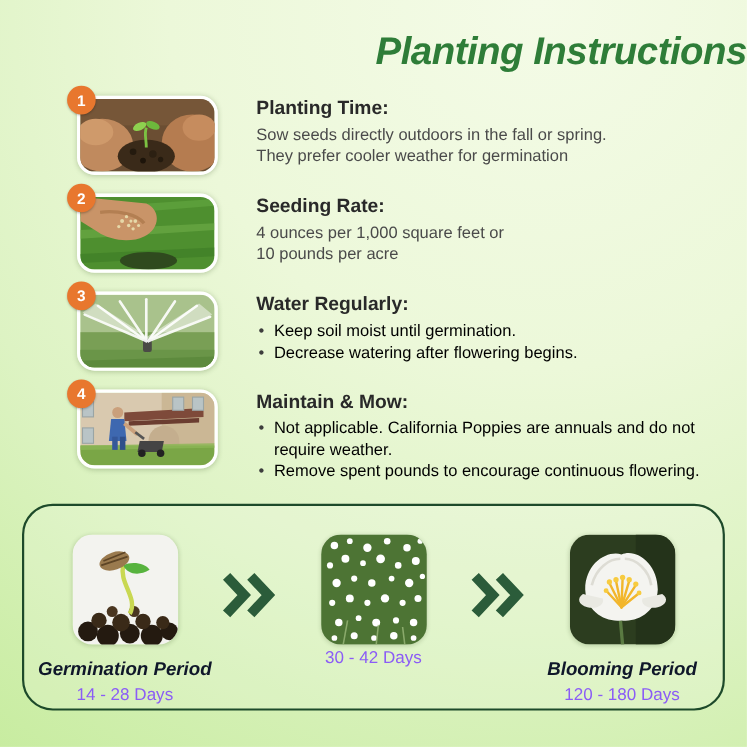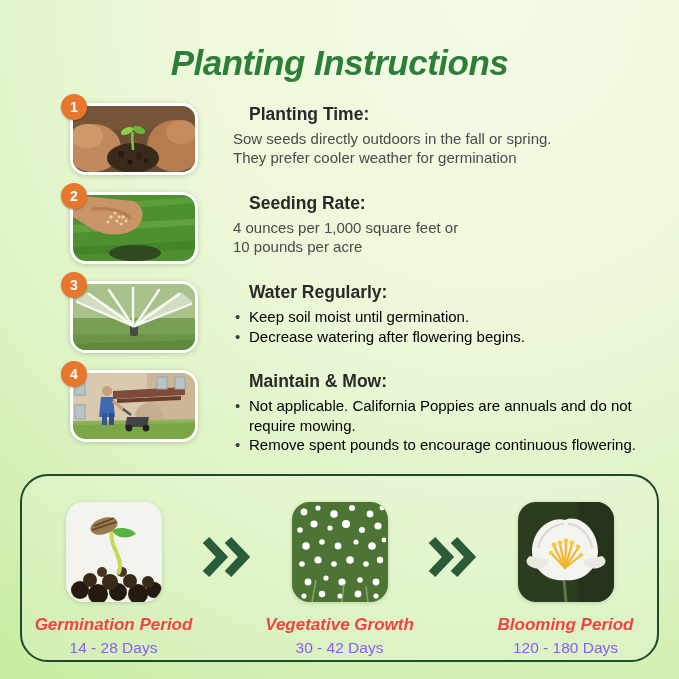--- a/index.html
+++ b/index.html
@@ -4,57 +4,57 @@
 <style>
   html,body{margin:0;padding:0;}
   body{
     width:679px;height:679px;overflow:hidden;
     font-family:"Liberation Sans", sans-serif;
     background:radial-gradient(130% 130% at 72% 0%, #f4fbe7 0%, #ecf8d9 38%, #ddf3c3 65%, #c4eb9a 100%);
   }
   .page{position:relative;width:679px;height:679px;}
 
   .title{
-    margin:16px;padding-top:27px;text-align:center;
+    margin:0;padding-top:27px;text-align:right;
     font-size:35px;font-weight:800;font-style:italic;letter-spacing:-0.5px;
     color:#2e7d38;
   }
 
   .steps{display:flex;flex-direction:column;gap:17px;margin:20px 0 0 70px;}
   .step{display:flex;align-items:flex-start;}
   .photo-wrap{position:relative;flex:0 0 auto;margin-right:35px;}
   .photo{
     display:block;width:122px;height:66px;border:3px solid #fff;border-radius:16px;
     box-shadow:0 1px 5px rgba(40,70,20,.25);
   }
   .badge{
     position:absolute;top:-9px;left:-9px;width:26px;height:26px;border-radius:50%;
     background:#e8772e;color:#fff;font-size:14px;font-weight:700;
     display:flex;align-items:center;justify-content:center;
     box-shadow:0 1px 2px rgba(0,0,0,.25);
   }
   .step-text{width:435px;padding-top:1px;}
-  .step-heading{margin:0 16px 4px;font-size:17.5px;font-weight:700;color:#292929;}
+  .step-heading{margin:0 0 4px;font-size:17.5px;font-weight:700;color:#292929;}
   .step-line{font-size:15px;line-height:1.27;color:#4a4a4a;}
   ul.bullets{margin:0;padding:0;list-style:none;}
   ul.bullets li{
     position:relative;padding-left:16px;font-size:15px;line-height:1.3;color:#000000;
   }
   ul.bullets li::before{content:"•";position:absolute;left:2px;top:0;color:#3d3d3d;}
 
   .timeline-box{
     position:absolute;left:20px;right:20px;top:458px;height:188px;
     border:2px solid #1d4a2a;border-radius:28px;
     background:rgba(255,255,255,0.16);
     box-sizing:border-box;
   }
   .stages{display:flex;justify-content:center;align-items:flex-start;padding-top:26px;}
   .stage{width:172px;display:flex;flex-direction:column;align-items:center;}
   .stage-img{display:block;width:96px;height:100px;border-radius:18px;box-shadow:0 1px 4px rgba(40,70,20,.2);}
-  .stage-label{margin-top:13px;font-size:17px;font-weight:700;font-style:italic;color:#ef4444;}
+  .stage-label{margin-top:13px;font-size:17px;font-weight:700;font-style:italic;color:#0f172a;}
   .stage-duration{margin-top:4px;font-size:15.5px;color:#8b5cf6;}
   .arrow{width:54px;margin-top:34px;display:flex;justify-content:center;flex:0 0 auto;}
 </style>
 </head>
 <body>
 
 <div class="page">
 
   <h1 class="title">Planting Instructions</h1>
 
@@ -169,21 +169,21 @@
           <path d="M50 36 L58 42" stroke="#555" stroke-width="2.4"></path>
           <path d="M54 44 L76 44 L74 54 L52 54 Z" fill="#444444"></path>
           <circle cx="56" cy="55" r="3.4" fill="#222"></circle>
             <circle cx="73" cy="55" r="3.4" fill="#222"></circle>
         </svg>
         <div class="badge">4</div>
       </div>
       <div class="step-text">
         <p class="step-heading">Maintain &amp; Mow:</p>
         <ul class="bullets">
-          <li>Not applicable. California Poppies are annuals and do not require mowing.</li>
+          <li>Not applicable. California Poppies are annuals and do not require weather.</li>
           <li>Remove spent pounds to encourage continuous flowering.</li>
         </ul>
       </div>
     </div>
 
   </div>
 
   <div class="timeline-box">
     <div class="stages">
 
@@ -258,21 +258,20 @@
               <circle cx="48" cy="94" r="2.6"></circle>
             <circle cx="66" cy="92" r="3.4"></circle>
               <circle cx="84" cy="94" r="2.6"></circle>
           </g>
           <g stroke="#9ab87a" stroke-width="1.4" opacity="0.8">
             <path d="M20 100 L24 78"></path>
               <path d="M50 100 L52 82"></path>
               <path d="M76 100 L74 84"></path>
           </g>
         </svg>
-        <div class="stage-label">Vegetative Growth</div>
         <div class="stage-duration">30 - 42 Days</div>
       </div>
 
       <div class="arrow">
         <svg width="54" height="42" viewBox="0 0 54 42">
           <path d="M6 4 L22 21 L6 38" stroke="#2b5c3a" stroke-width="9" fill="none"></path>
           <path d="M28 4 L44 21 L28 38" stroke="#2b5c3a" stroke-width="9" fill="none"></path>
         </svg>
       </div>
 

